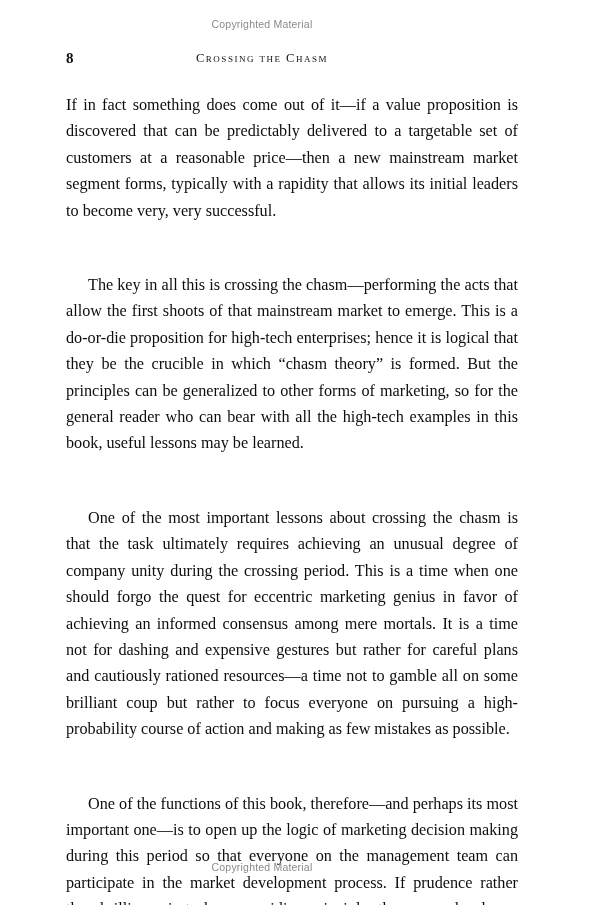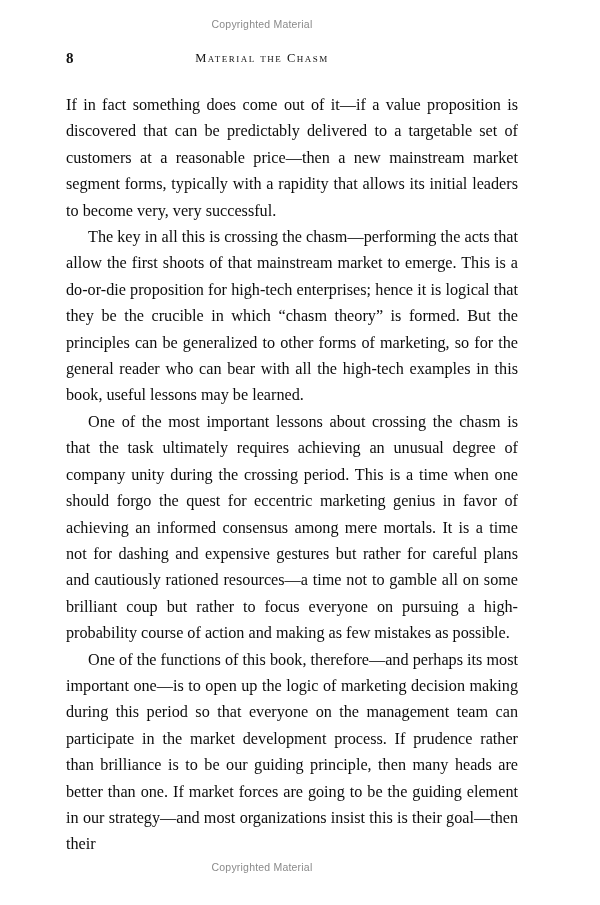--- a/index.html
+++ b/index.html
@@ -73,32 +73,33 @@
     text-justify: inter-word;
     color: #0d0d0d;
     hyphens: manual;
   }
   .body-text p {
     margin: 0;
     text-indent: 0;
   }
   .body-text p.indent {
     text-indent: 22px;
+    margin-top: 48px;
   }
 </style>
 </head>
 <body>
 
 <div class="page">
 
   <div class="watermark watermark-top">Copyrighted Material</div>
 
   <div class="running-head">
     <span class="folio">8</span>
-    <span class="book-title">Material the Chasm</span>
+    <span class="book-title">Crossing the Chasm</span>
   </div>
 
   <div class="body-text">
     <p>If in fact something does come out of it—if a value proposition is discovered that can be predictably delivered to a targetable set of customers at a reasonable price—then a new mainstream market segment forms, typically with a rapidity that allows its initial leaders to become very, very successful.</p>
     <p class="indent">The key in all this is crossing the chasm—performing the acts that allow the first shoots of that mainstream market to emerge. This is a do-or-die proposition for high-tech enterprises; hence it is logical that they be the crucible in which “chasm theory” is formed. But the principles can be generalized to other forms of marketing, so for the general reader who can bear with all the high-tech examples in this book, useful lessons may be learned.</p>
     <p class="indent">One of the most important lessons about crossing the chasm is that the task ultimately requires achieving an unusual degree of company unity during the crossing period. This is a time when one should forgo the quest for eccentric marketing genius in favor of achieving an informed consensus among mere mortals. It is a time not for dashing and expensive gestures but rather for careful plans and cautiously rationed resources—a time not to gamble all on some brilliant coup but rather to focus everyone on pursuing a high-probability course of action and making as few mistakes as possible.</p>
     <p class="indent">One of the functions of this book, therefore—and perhaps its most important one—is to open up the logic of marketing decision making during this period so that everyone on the management team can participate in the market development process. If prudence rather than brilliance is to be our guiding principle, then many heads are better than one. If market forces are going to be the guiding element in our strategy—and most organizations insist this is their goal—then their</p>
   </div>
 
   <div class="watermark watermark-bottom">Copyrighted Material</div>

